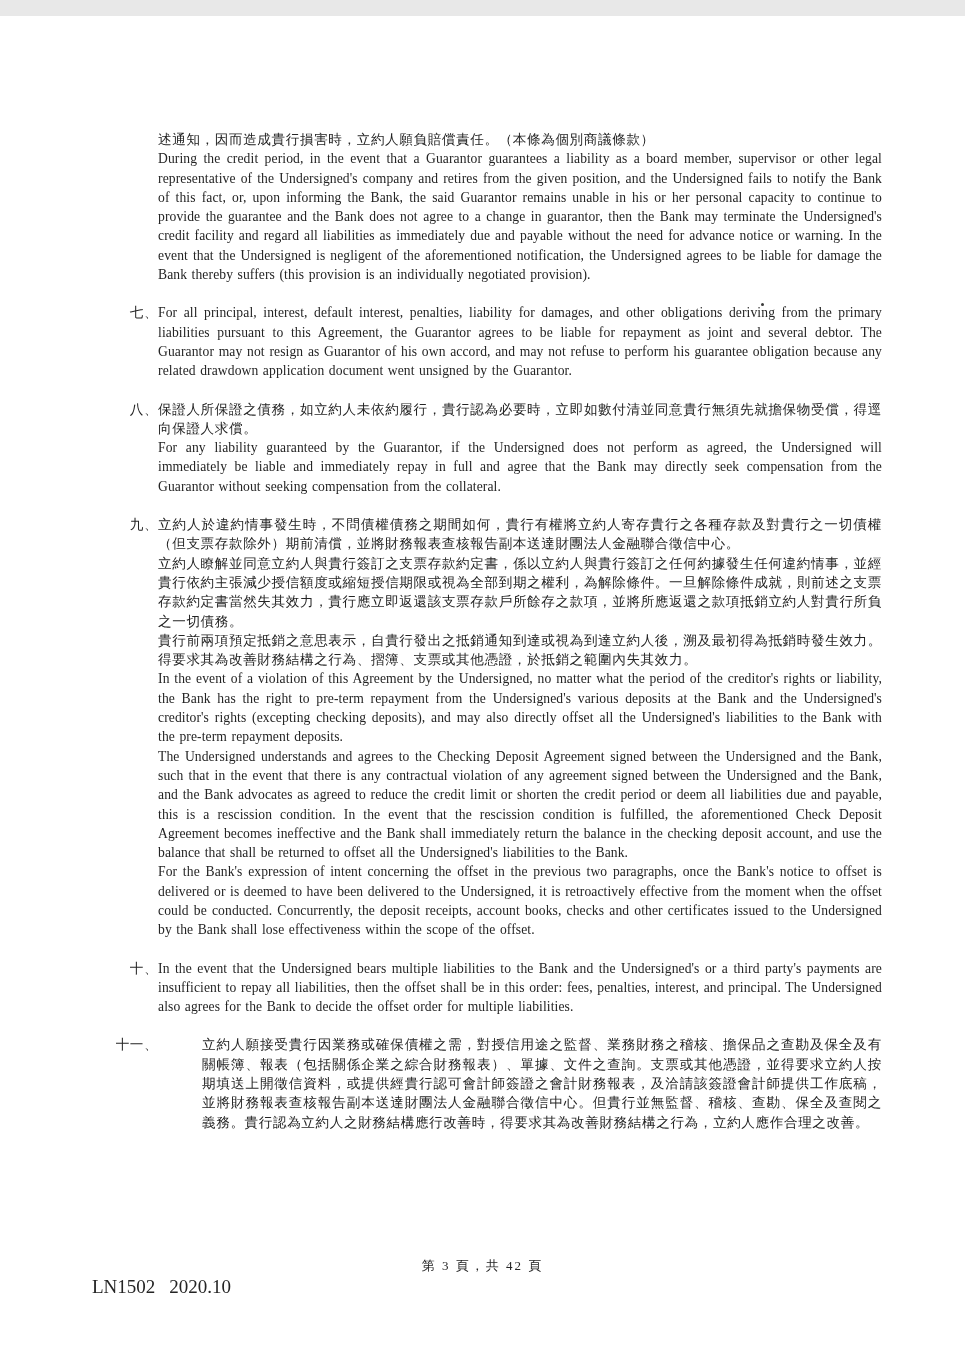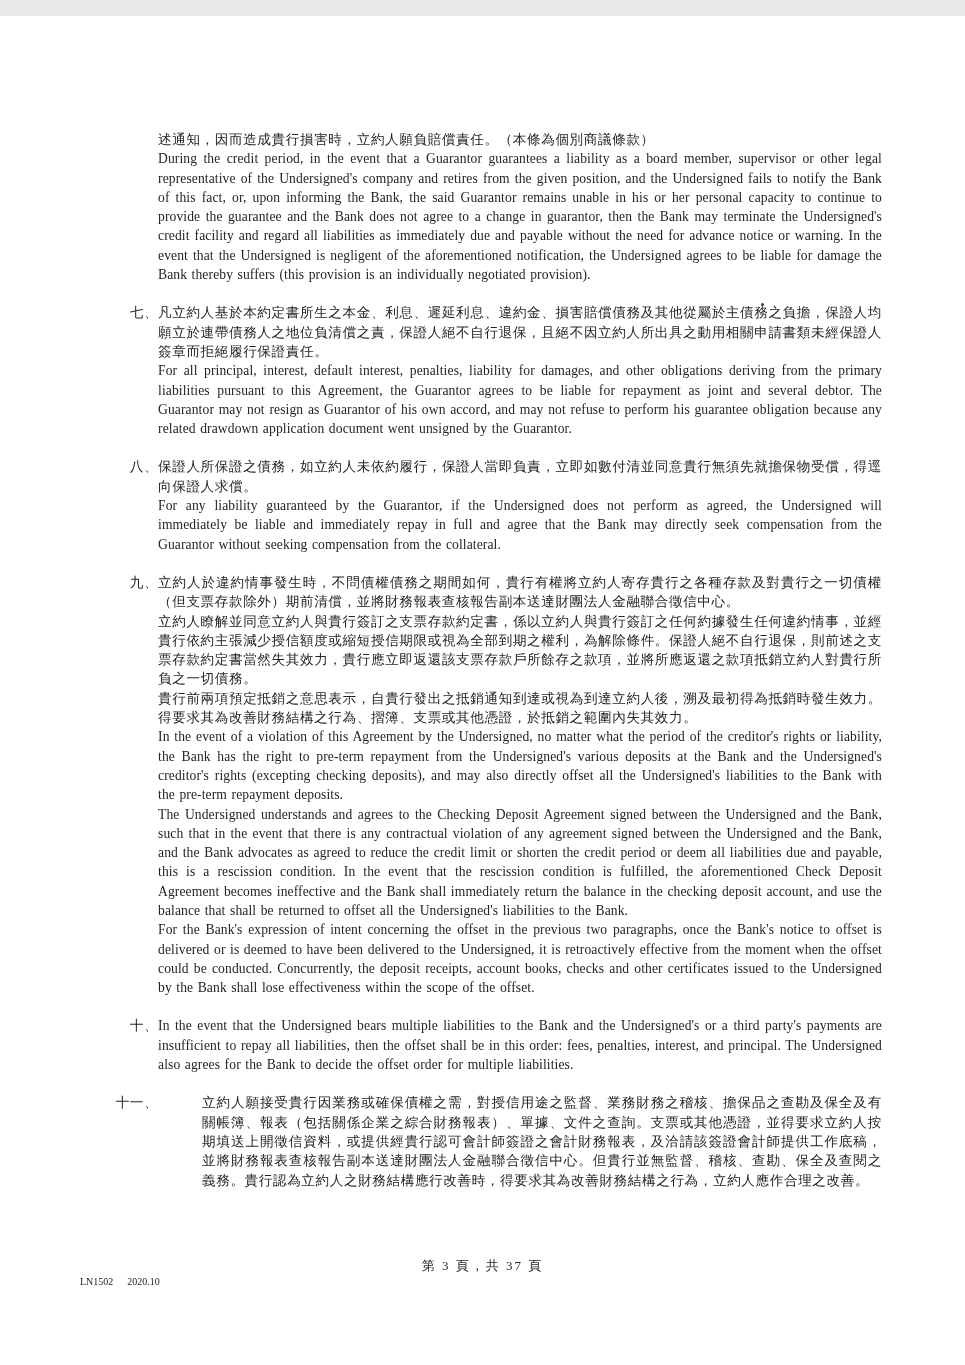--- a/index.html
+++ b/index.html
@@ -48,23 +48,23 @@
     position: absolute;
     left: 0;
     top: 1241px;
     width: 965px;
     text-align: center;
     font-size: 13px;
     letter-spacing: 2px;
   }
   .footer-code {
     position: absolute;
-    left: 80px;
+    left: 92px;
     top: 1260px;
-    font-size: 10px;
+    font-size: 19px;
   }
   .footer-code span { margin-right: 14px; }
   .footer-code span:last-child { margin-right: 0; }
 </style>
 </head>
 <body>
 
 <div class="page">
 
   <div class="body-block">
@@ -72,38 +72,37 @@
     <div class="clause no-num">
       <div class="content">
         <p class="zh">述通知，因而造成貴行損害時，立約人願負賠償責任。（本條為個別商議條款）</p>
         <p class="en">During the credit period, in the event that a Guarantor guarantees a liability as a board member, supervisor or other legal representative of the Undersigned's company and retires from the given position, and the Undersigned fails to notify the Bank of this fact, or, upon informing the Bank, the said Guarantor remains unable in his or her personal capacity to continue to provide the guarantee and the Bank does not agree to a change in guarantor, then the Bank may terminate the Undersigned's credit facility and regard all liabilities as immediately due and payable without the need for advance notice or warning. In the event that the Undersigned is negligent of the aforementioned notification, the Undersigned agrees to be liable for damage the Bank thereby suffers (this provision is an individually negotiated provision).</p>
       </div>
     </div>
 
     <div class="clause">
       <span class="num">七、</span>
       <div class="content">
-        <p class="zh">凡立約人基於本約定書所生之本金、利息、遲延利息、違約金、損害賠償債務及其他從屬於主債務之負擔，保證人均願立於連帶債務人之地位負清償之責，保證人絕不自行退保，且絕不因立約人所出具之動用相關申請書類未經保證人簽章而拒絕履行保證責任。</p>
         <p class="en">For all principal, interest, default interest, penalties, liability for damages, and other obligations deriving from the primary liabilities pursuant to this Agreement, the Guarantor agrees to be liable for repayment as joint and several debtor. The Guarantor may not resign as Guarantor of his own accord, and may not refuse to perform his guarantee obligation because any related drawdown application document went unsigned by the Guarantor.</p>
       </div>
     </div>
 
     <div class="clause">
       <span class="num">八、</span>
       <div class="content">
-        <p class="zh">保證人所保證之債務，如立約人未依約履行，保證人當即負責，立即如數付清並同意貴行無須先就擔保物受償，得逕向保證人求償。</p>
+        <p class="zh">保證人所保證之債務，如立約人未依約履行，貴行認為必要時，立即如數付清並同意貴行無須先就擔保物受償，得逕向保證人求償。</p>
         <p class="en">For any liability guaranteed by the Guarantor, if the Undersigned does not perform as agreed, the Undersigned will immediately be liable and immediately repay in full and agree that the Bank may directly seek compensation from the Guarantor without seeking compensation from the collateral.</p>
       </div>
     </div>
 
     <div class="clause">
       <span class="num">九、</span>
       <div class="content">
         <p class="zh">立約人於違約情事發生時，不問債權債務之期間如何，貴行有權將立約人寄存貴行之各種存款及對貴行之一切債權（但支票存款除外）期前清償，並將財務報表查核報告副本送達財團法人金融聯合徵信中心。</p>
-        <p class="zh">立約人瞭解並同意立約人與貴行簽訂之支票存款約定書，係以立約人與貴行簽訂之任何約據發生任何違約情事，並經貴行依約主張減少授信額度或縮短授信期限或視為全部到期之權利，為解除條件。保證人絕不自行退保，則前述之支票存款約定書當然失其效力，貴行應立即返還該支票存款戶所餘存之款項，並將所應返還之款項抵銷立約人對貴行所負之一切債務。</p>
+        <p class="zh">立約人瞭解並同意立約人與貴行簽訂之支票存款約定書，係以立約人與貴行簽訂之任何約據發生任何違約情事，並經貴行依約主張減少授信額度或縮短授信期限或視為全部到期之權利，為解除條件。一旦解除條件成就，則前述之支票存款約定書當然失其效力，貴行應立即返還該支票存款戶所餘存之款項，並將所應返還之款項抵銷立約人對貴行所負之一切債務。</p>
         <p class="zh">貴行前兩項預定抵銷之意思表示，自貴行發出之抵銷通知到達或視為到達立約人後，溯及最初得為抵銷時發生效力。得要求其為改善財務結構之行為、摺簿、支票或其他憑證，於抵銷之範圍內失其效力。</p>
         <p class="en">In the event of a violation of this Agreement by the Undersigned, no matter what the period of the creditor's rights or liability, the Bank has the right to pre-term repayment from the Undersigned's various deposits at the Bank and the Undersigned's creditor's rights (excepting checking deposits), and may also directly offset all the Undersigned's liabilities to the Bank with the pre-term repayment deposits.</p>
         <p class="en">The Undersigned understands and agrees to the Checking Deposit Agreement signed between the Undersigned and the Bank, such that in the event that there is any contractual violation of any agreement signed between the Undersigned and the Bank, and the Bank advocates as agreed to reduce the credit limit or shorten the credit period or deem all liabilities due and payable, this is a rescission condition. In the event that the rescission condition is fulfilled, the aforementioned Check Deposit Agreement becomes ineffective and the Bank shall immediately return the balance in the checking deposit account, and use the balance that shall be returned to offset all the Undersigned's liabilities to the Bank.</p>
         <p class="en">For the Bank's expression of intent concerning the offset in the previous two paragraphs, once the Bank's notice to offset is delivered or is deemed to have been delivered to the Undersigned, it is retroactively effective from the moment when the offset could be conducted. Concurrently, the deposit receipts, account books, checks and other certificates issued to the Undersigned by the Bank shall lose effectiveness within the scope of the offset.</p>
       </div>
     </div>
 
     <div class="clause">
       <span class="num">十、</span>
       <div class="content">
@@ -115,19 +114,19 @@
       <span class="num">十一、</span>
       <div class="content">
         <p class="zh">立約人願接受貴行因業務或確保債權之需，對授信用途之監督、業務財務之稽核、擔保品之查勘及保全及有關帳簿、報表（包括關係企業之綜合財務報表）、單據、文件之查詢。支票或其他憑證，並得要求立約人按期填送上開徵信資料，或提供經貴行認可會計師簽證之會計財務報表，及洽請該簽證會計師提供工作底稿，並將財務報表查核報告副本送達財團法人金融聯合徵信中心。但貴行並無監督、稽核、查勘、保全及查閱之義務。貴行認為立約人之財務結構應行改善時，得要求其為改善財務結構之行為，立約人應作合理之改善。</p>
       </div>
     </div>
 
   </div>
 
   <div class="artifact-dot"></div>
 
-  <div class="footer-page">第 3 頁，共 37 頁</div>
+  <div class="footer-page">第 3 頁，共 42 頁</div>
 
   <div class="footer-code">
     <span>LN1502</span><span>2020.10</span>
   </div>
 
 </div>
 
 </body></html>

